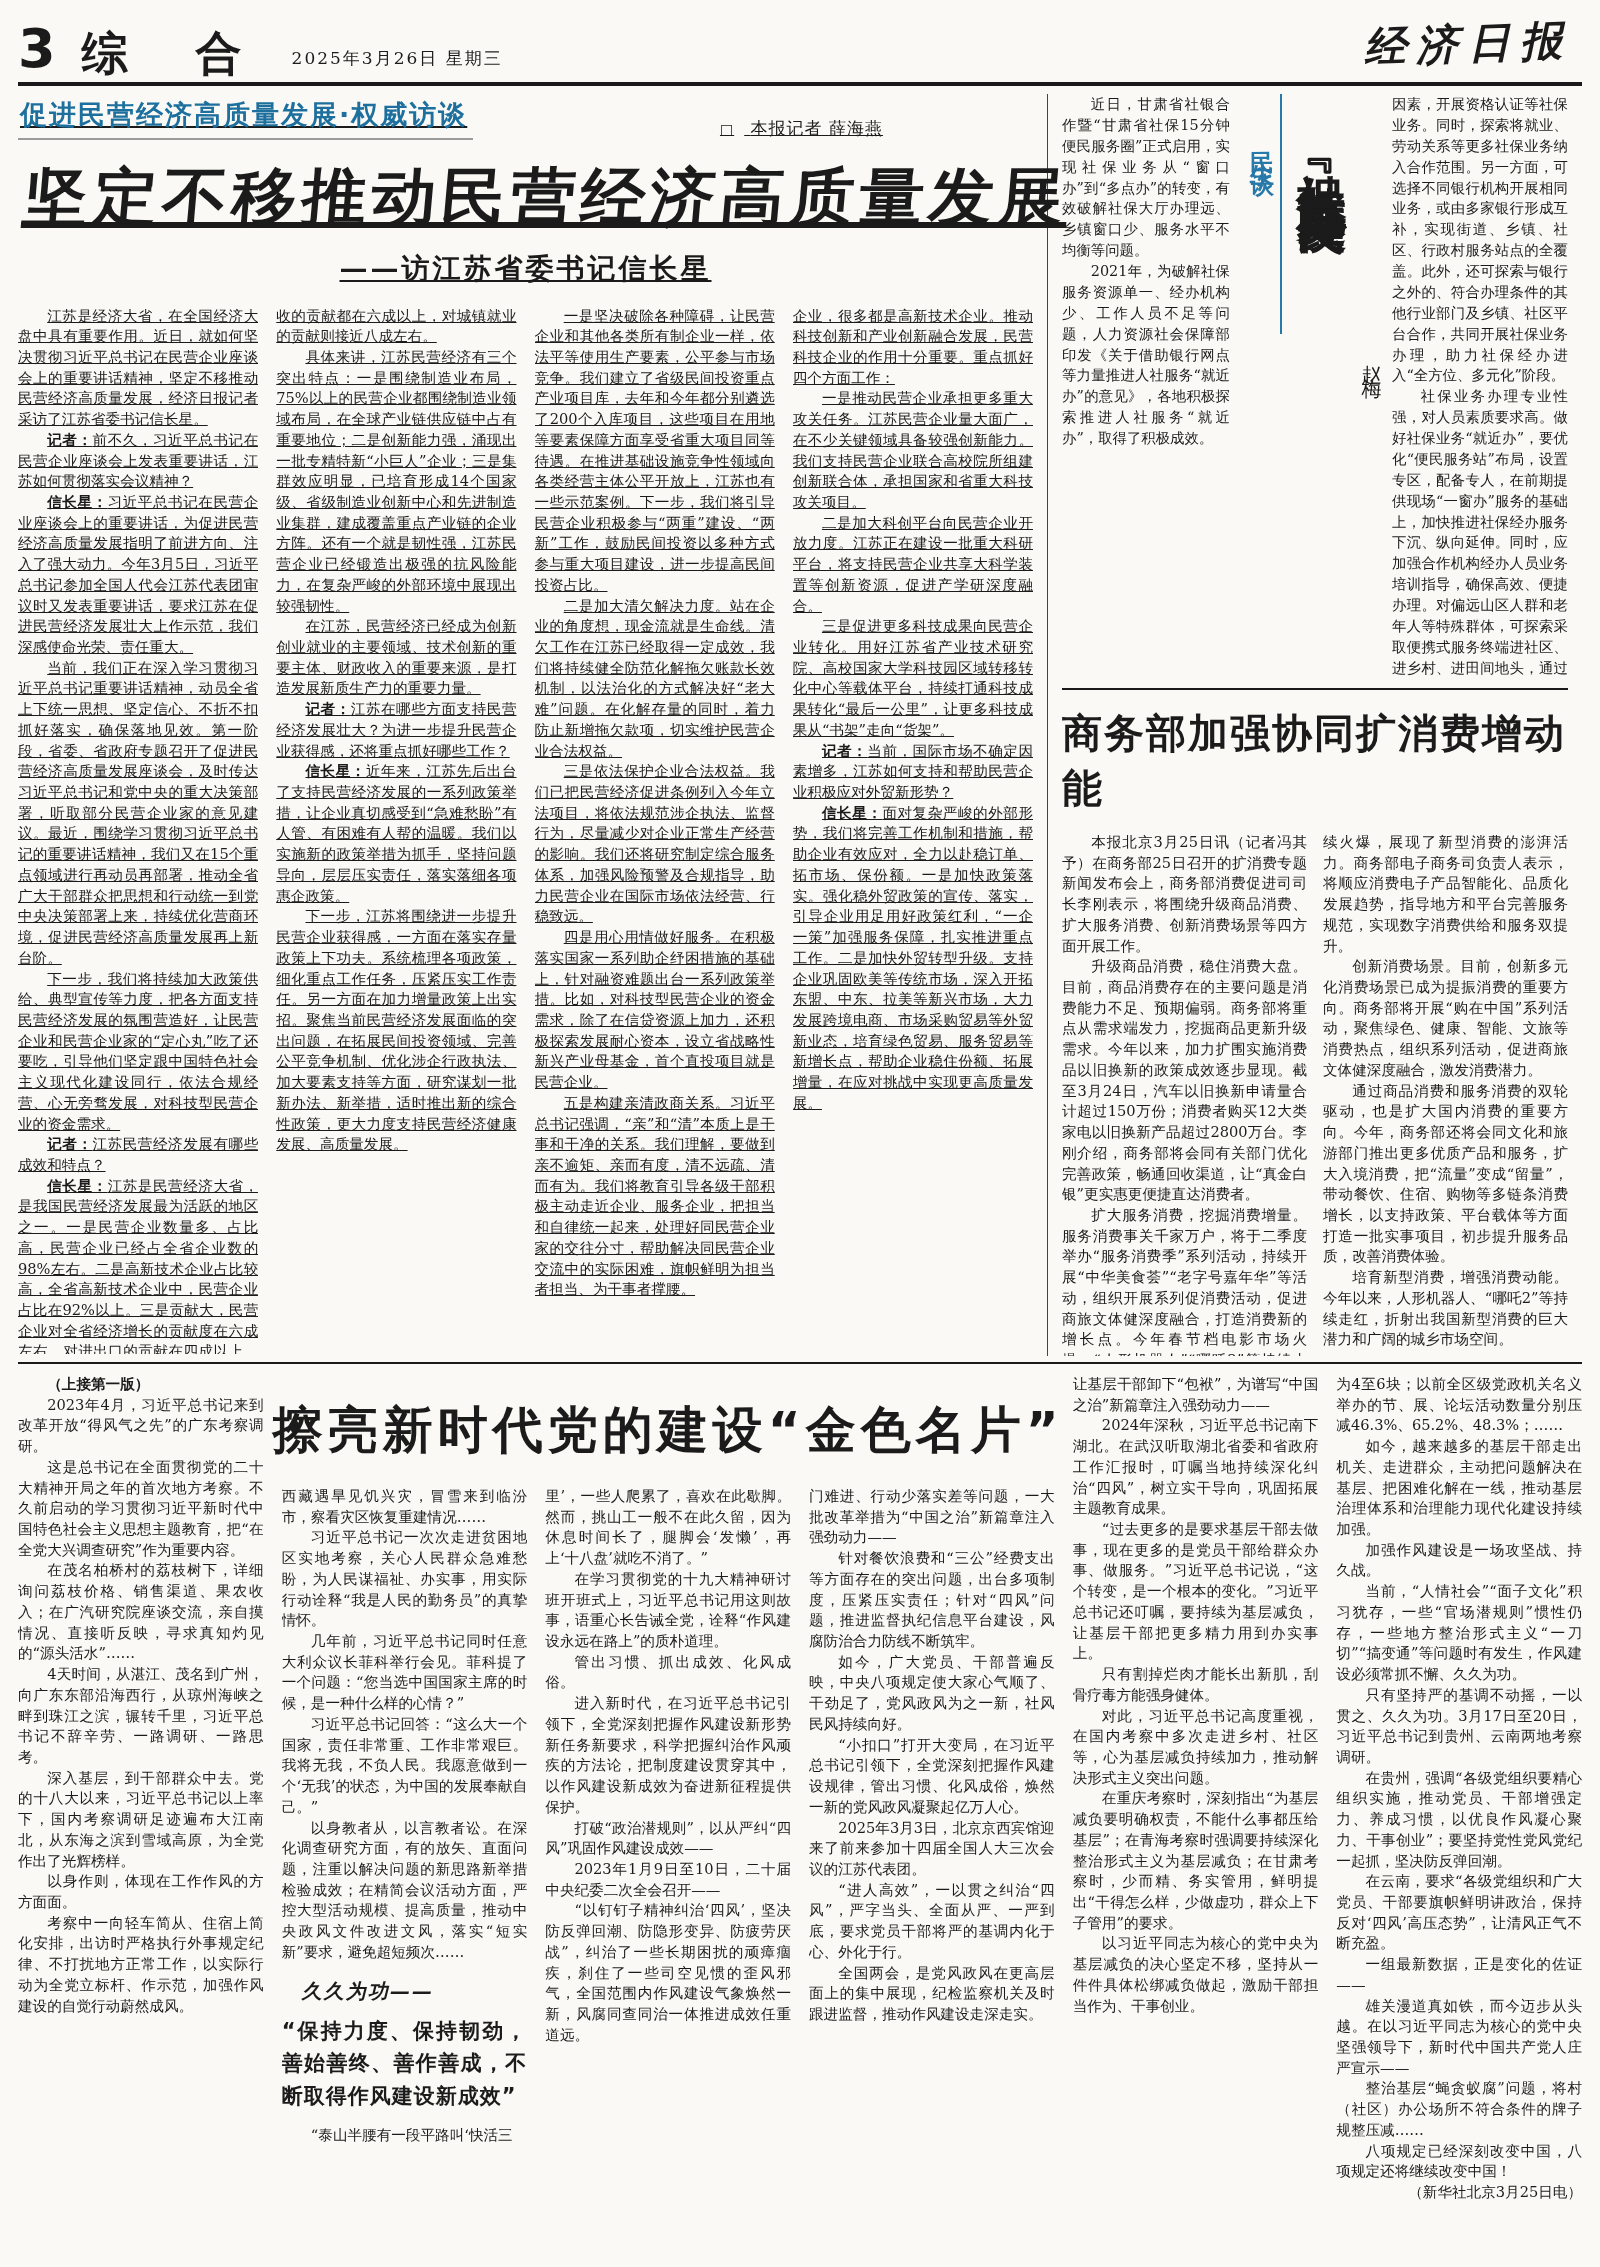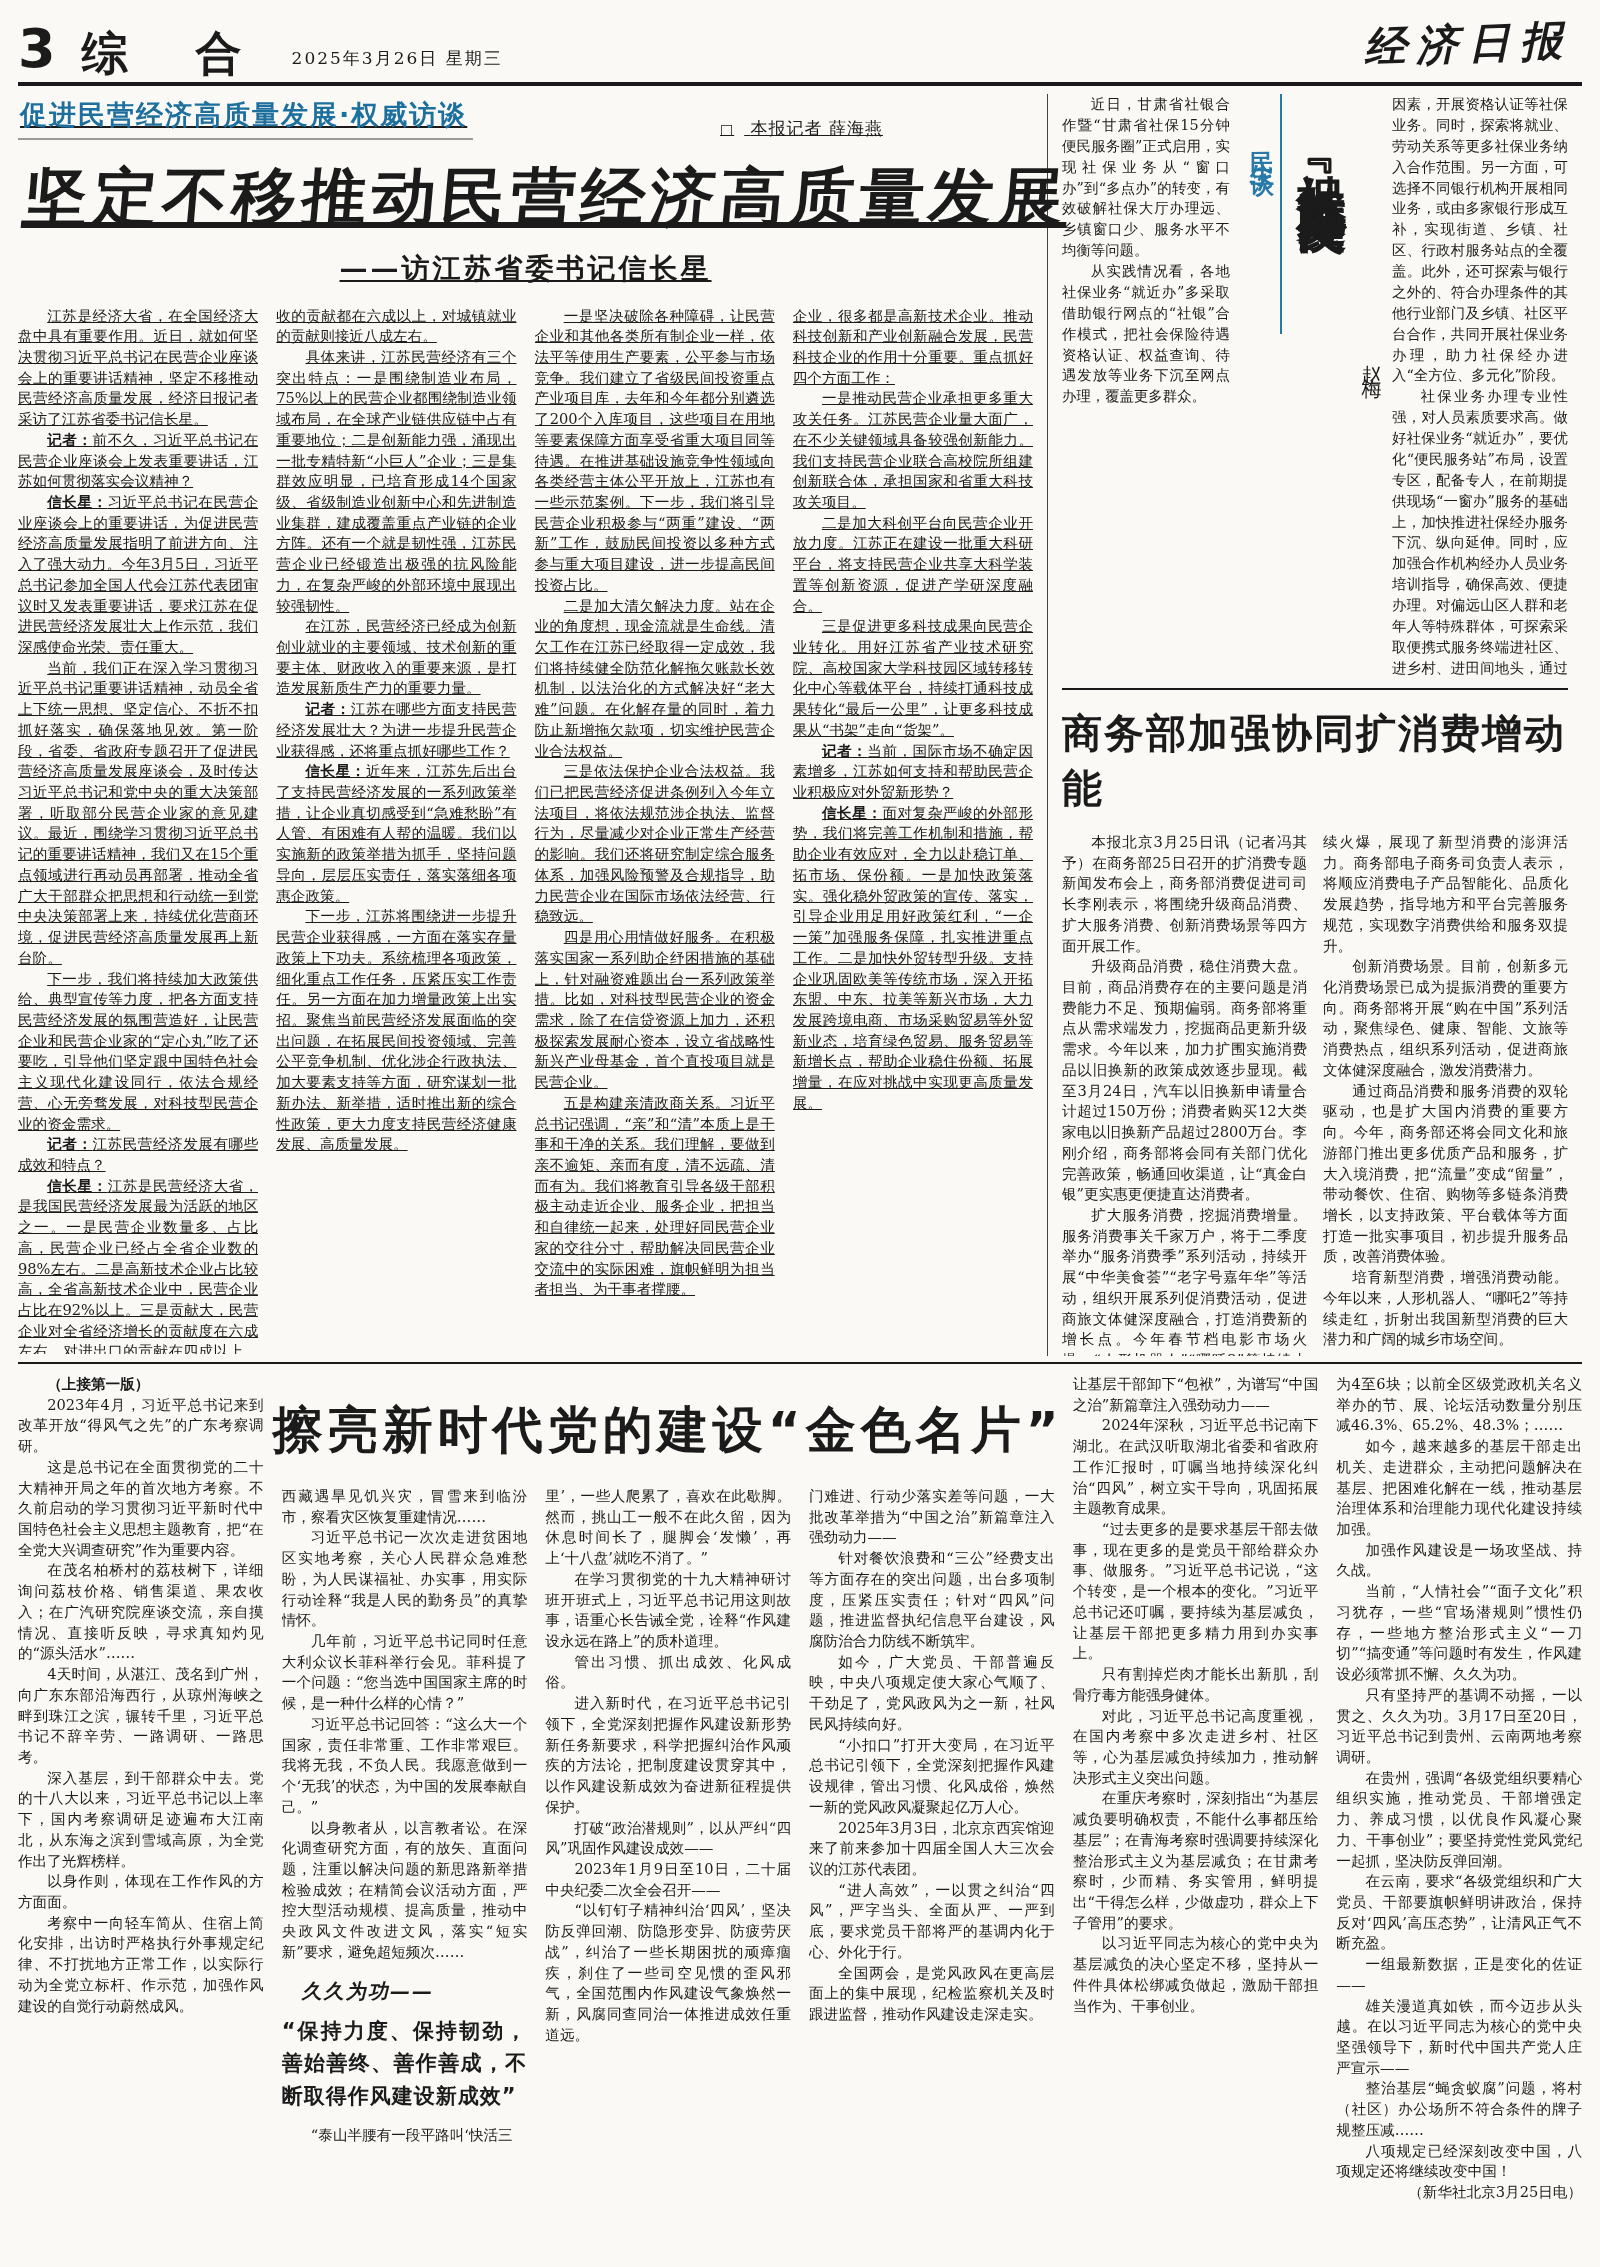--- a/index.html
+++ b/index.html
@@ -135,21 +135,21 @@
             <p><b>信长星：</b>面对复杂严峻的外部形势，我们将完善工作机制和措施，帮助企业有效应对，全力以赴稳订单、拓市场、保份额。一是加快政策落实。强化稳外贸政策的宣传、落实，引导企业用足用好政策红利，“一企一策”加强服务保障，扎实推进重点工作。二是加快外贸转型升级。支持企业巩固欧美等传统市场，深入开拓东盟、中东、拉美等新兴市场，大力发展跨境电商、市场采购贸易等外贸新业态，培育绿色贸易、服务贸易等新增长点，帮助企业稳住份额、拓展增量，在应对挑战中实现更高质量发展。</p>
           </div>
       </div>
     </section>
 
     <aside class="right-top">
 
       <section class="minsheng">
         <div class="ms-cola">
             <p>近日，甘肃省社银合作暨“甘肃省社保15分钟便民服务圈”正式启用，实现社保业务从“窗口办”到“多点办”的转变，有效破解社保大厅办理远、乡镇窗口少、服务水平不均衡等问题。</p>
-            <p>从实践情况看，各地社保业务“就近办”多采取借助银行网点的“社银”合作模式，把社会保险待遇资格认证、权益查询、待遇发放等业务下沉至网点办理，覆盖更多群众。</p>
+            <p>2021年，为破解社保服务资源单一、经办机构少、工作人员不足等问题，人力资源社会保障部印发《关于借助银行网点等力量推进人社服务“就近办”的意见》，各地积极探索推进人社服务“就近办”，取得了积极成效。</p>
           </div>
         <div class="ms-label">民生谈</div>
         <div class="ms-headline">社保『就近办』更便民</div>
         <div class="ms-author">赵梅</div>
         <div class="ms-colb">
             <p class="cont">因素，开展资格认证等社保业务。同时，探索将就业、劳动关系等更多社保业务纳入合作范围。另一方面，可选择不同银行机构开展相同业务，或由多家银行形成互补，实现街道、乡镇、社区、行政村服务站点的全覆盖。此外，还可探索与银行之外的、符合办理条件的其他行业部门及乡镇、社区平台合作，共同开展社保业务办理，助力社保经办进入“全方位、多元化”阶段。</p>
             <p>社保业务办理专业性强，对人员素质要求高。做好社保业务“就近办”，要优化“便民服务站”布局，设置专区，配备专人，在前期提供现场“一窗办”服务的基础上，加快推进社保经办服务下沉、纵向延伸。同时，应加强合作机构经办人员业务培训指导，确保高效、便捷办理。对偏远山区人群和老年人等特殊群体，可探索采取便携式服务终端进社区、进乡村、进田间地头，通过上门服务，打通社保便民服务堵点、卡点。</p>
           </div>
       </section>
 

